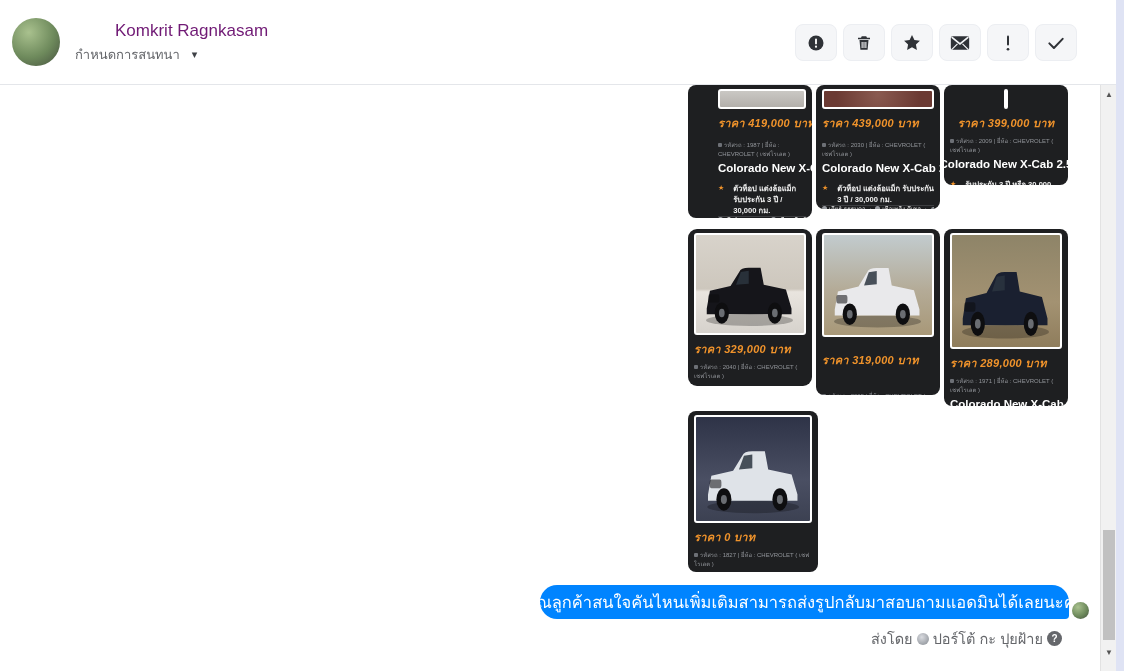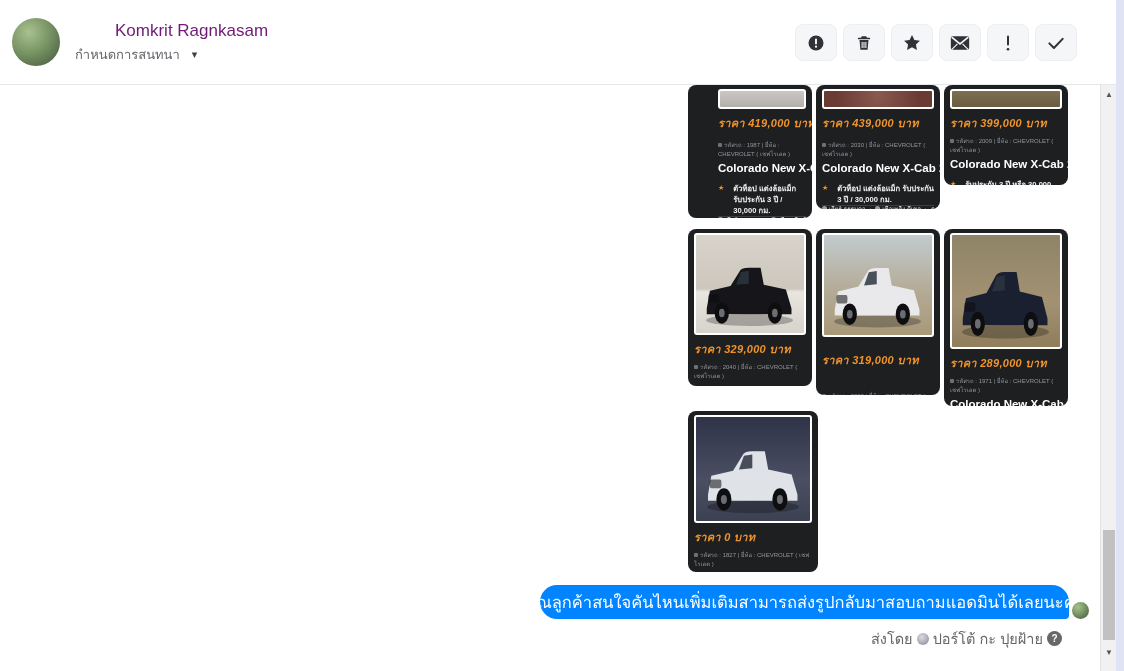--- a/index.html
+++ b/index.html
@@ -179,42 +179,42 @@
         <span class="desc-text">ตัวท็อป แต่งล้อแม็ก รับประกัน 3 ปี / 30,000 กม.</span>
       </div>
     <div class="cfooter">
       <span><span class="f-ic"></span><span class="f-gear">เกียร์ ธรรมดา</span></span>
       <span class="f-sep">|</span>
       <span><span class="f-ic"></span><span class="f-fuel">เชื้อเพลิง ดีเซล</span></span>
       <span class="f-sep">|</span>
       <span><span class="f-ic"></span></span>
     </div>
   </div>
-    <div class="card" style="left: 256px; top: 0px; width: 124px; height: 100px;">
+    <div class="card" style="left: 256px; top: 0px; width: 124px; height: 100px; align-items: center;">
     <div class="photo" style="height: 16px; background: linear-gradient(rgb(125, 112, 82), rgb(106, 92, 63));"></div>
     <div class="price">ราคา 399,000 บาท</div>
     <div class="finance"></div>
 
     <div class="meta"><span class="tagdot"></span><span class="meta-text">รหัสรถ : 2009 | ยี่ห้อ : CHEVROLET ( เชฟโรเลต )</span></div>
     <div class="title">
         <span class="title-text">Colorado New X-Cab 2.5</span>
       </div>
     <div class="desc">
         <span class="star">★</span>
         <span class="desc-text">รับประกัน 3 ปี หรือ 30,000 กม.</span>
       </div>
     <div class="cfooter">
       <span><span class="f-gear">เกียร์ ธรรมดา</span></span>
       <span class="f-sep">|</span>
       <span><span class="f-fuel">เชื้อเพลิง ดีเซล</span></span>
       <span class="f-sep">|</span>
       <span></span>
     </div>
   </div>
-    <div class="card" style="left: 0px; top: 144px; width: 124px; height: 157px;">
+    <div class="card" style="left: 0px; top: 144px; width: 124px; height: 157px; border-radius: 9px;">
     <div class="photo" style="height: 98px; background: linear-gradient(rgb(216, 211, 203) 0%, rgb(205, 199, 189) 55%, rgb(233, 229, 223) 58%, rgb(214, 210, 204) 100%);">
         <svg viewBox="0 0 120 60" preserveAspectRatio="none">
           <ellipse cx="60" cy="52" rx="55" ry="5" fill="rgba(0,0,0,.25)"></ellipse>
           <path d="M6 42 L10 27 L36 23 L47 11 Q49 7.5 59 7.5 L74 7.5 L78 22 L106 26 L113 42 L113 47 L6 47 Z" fill="#15151a"></path>
           <path d="M49 11 L59 10 L59 21 L43 22 Z" fill="#2c3540" opacity=".85"></path>
           <rect x="8" y="30" width="14" height="7" rx="2" fill="#0c0c0f" opacity=".55"></rect>
           <circle cx="25" cy="46" r="9" fill="#0e0e10"></circle>
           <circle cx="25" cy="46" r="3.6" fill="#6a6d72"></circle>
           <circle cx="92" cy="46" r="9" fill="#0e0e10"></circle>
           <circle cx="92" cy="46" r="3.6" fill="#6a6d72"></circle>

